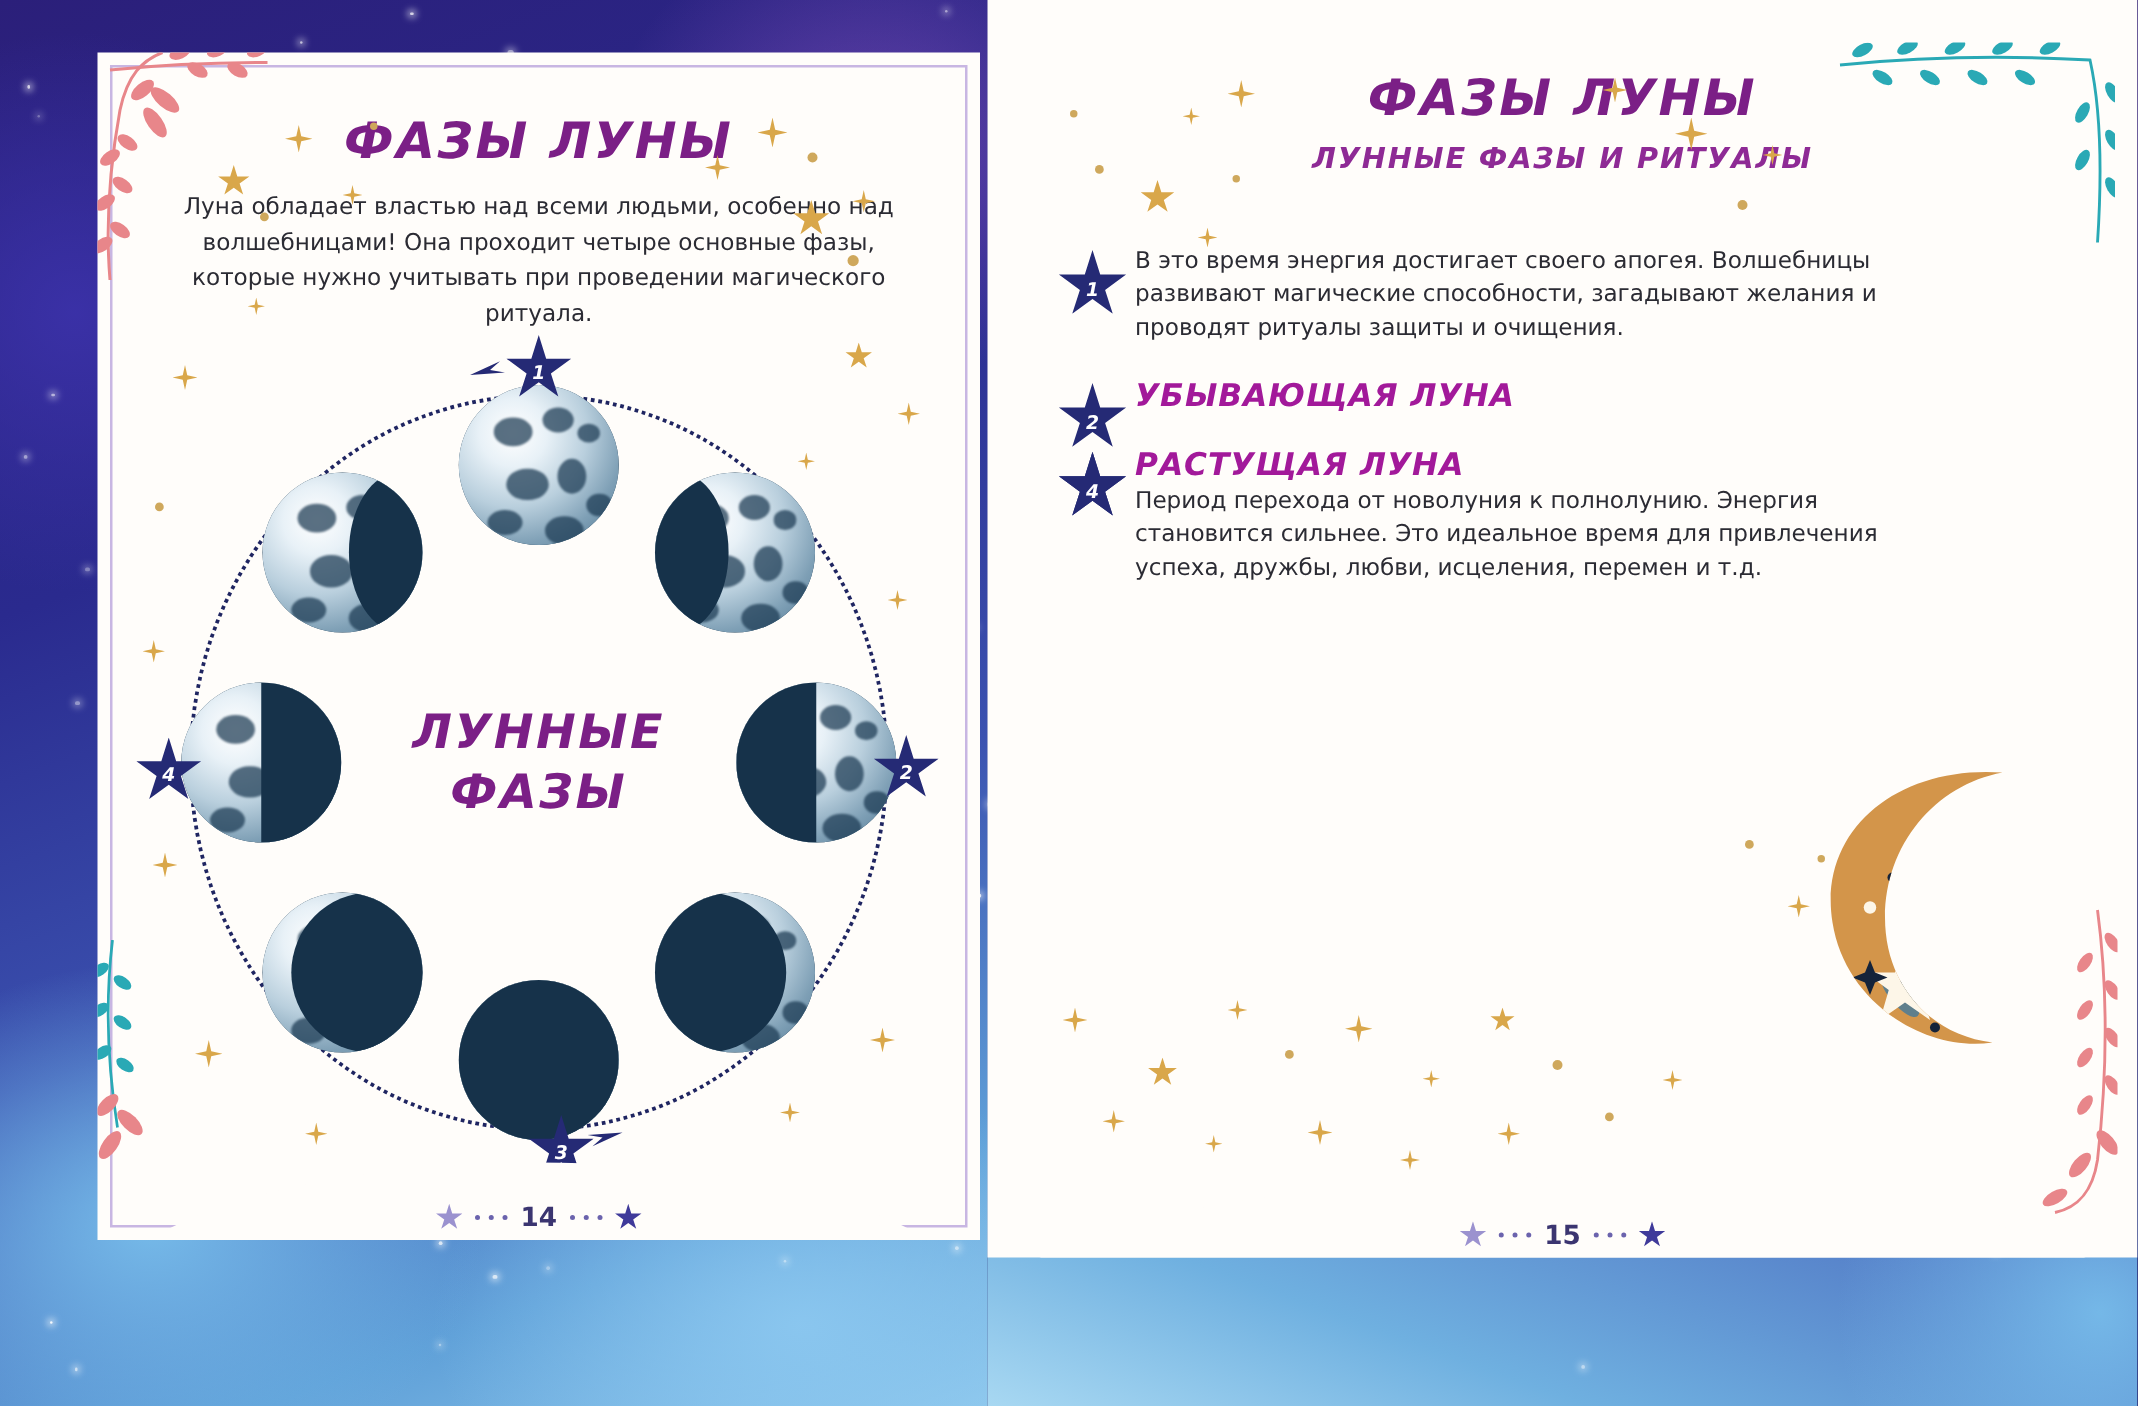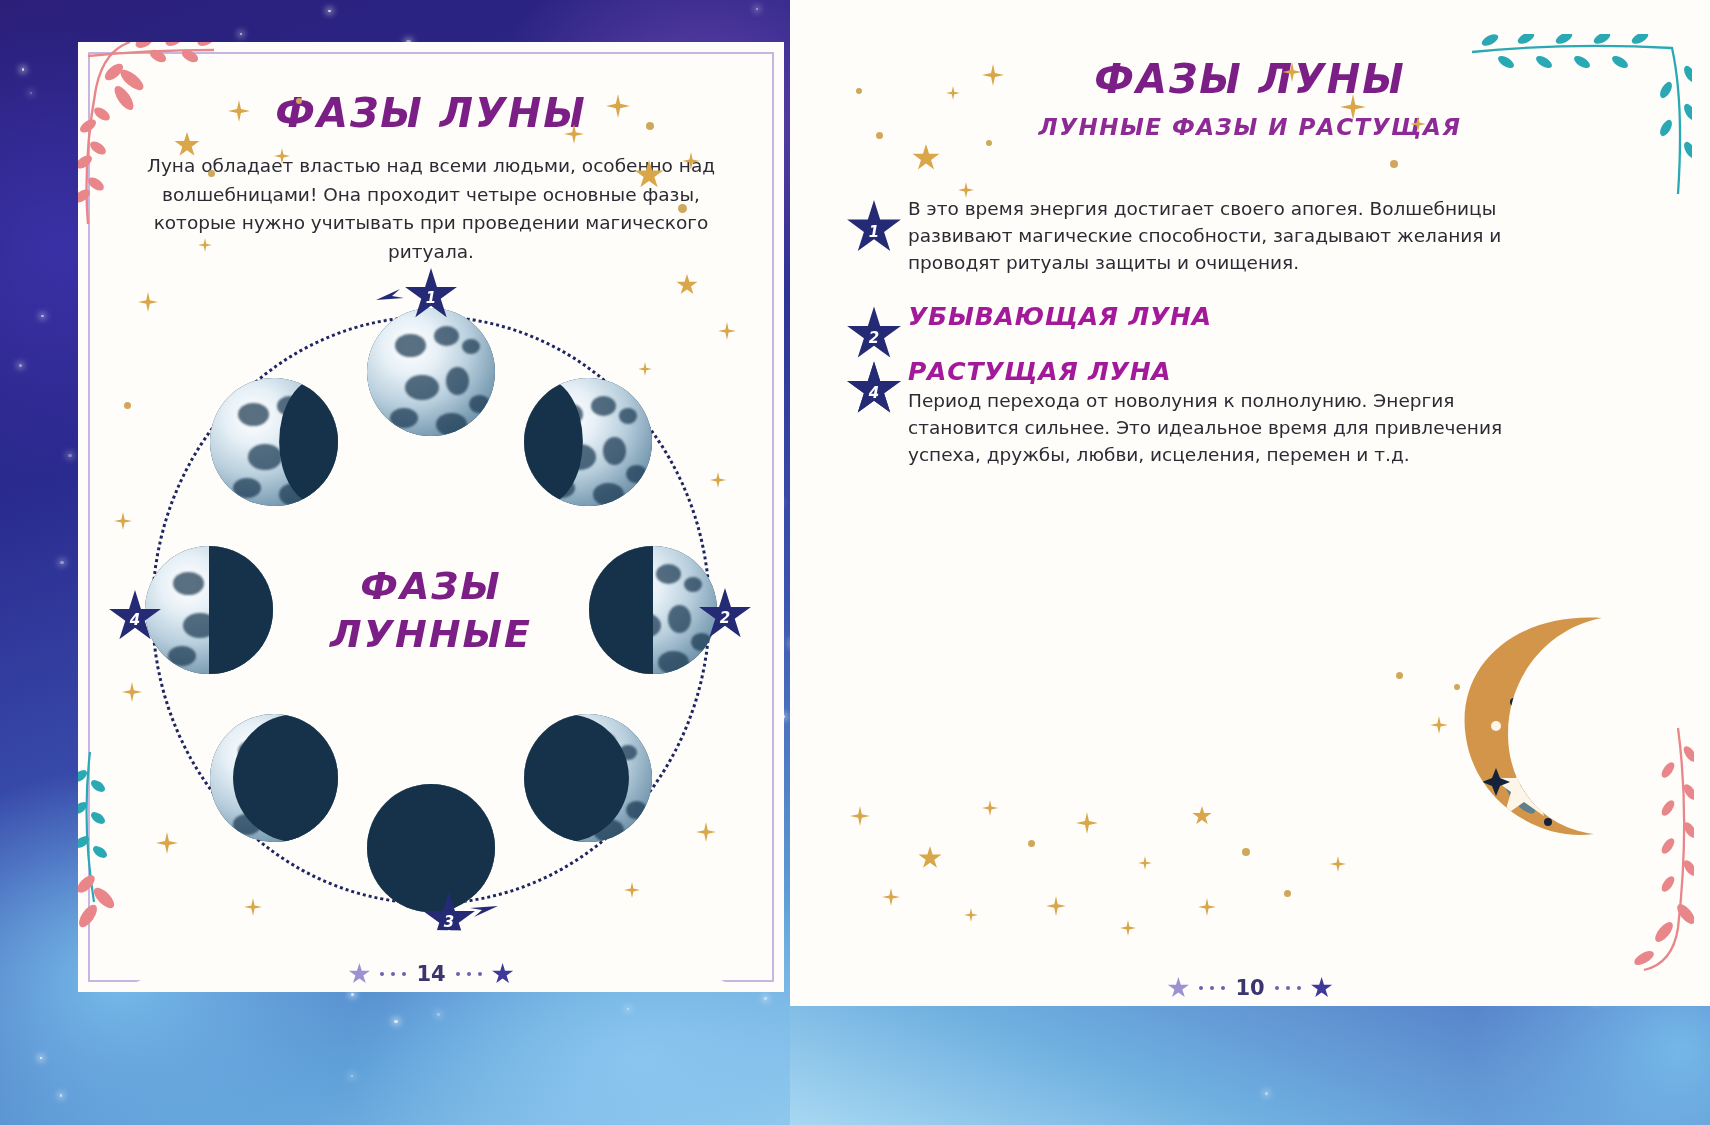--- a/index.html
+++ b/index.html
@@ -378,22 +378,22 @@
     <div class="spark d4" style="left:44px;  top:640px; width:20px; height:20px;"></div>
     <div class="spark d4" style="left:78px;  top:790px; width:22px; height:22px;"></div>
     <div class="spark d4" style="left:618px; top:780px; width:20px; height:20px;"></div>
     <div class="spark d4" style="left:546px; top:840px; width:16px; height:16px;"></div>
     <div class="spark d4" style="left:166px; top:856px; width:18px; height:18px;"></div>
     <div class="spark dot" style="left:352px; top:896px; width:7px;  height:7px;"></div>
 
     <div id="diagram">
       <div class="dotted-ring"></div>
       <div class="center-label">
+        <div>ЛУННЫЕ</div>
         <div>ФАЗЫ</div>
-        <div>ЛУННЫЕ</div>
       </div>
       <div id="moons">
           <div class="moon" style="left: 231px; top: 18px; width: 128px; height: 128px;">
             <div class="lit">
               <div class="crater" style="left: 28.16px; top: 25.6px; width: 30.72px; height: 23.04px;"></div>
               <div class="crater" style="left: 66.56px; top: 17.92px; width: 25.6px; height: 20.48px;"></div>
               <div class="crater" style="left: 38.4px; top: 66.56px; width: 33.28px; height: 25.6px;"></div>
               <div class="crater" style="left: 79.36px; top: 58.88px; width: 23.04px; height: 28.16px;"></div>
               <div class="crater" style="left: 23.04px; top: 99.84px; width: 28.16px; height: 20.48px;"></div>
               <div class="crater" style="left: 69.12px; top: 104.96px; width: 30.72px; height: 23.04px;"></div>
@@ -576,21 +576,21 @@
         <ellipse cx="94" cy="128" rx="9" ry="4.5" transform="rotate(125 94 128)"></ellipse>
         <ellipse cx="116" cy="150" rx="9" ry="4.5" transform="rotate(55 116 150)"></ellipse>
         <ellipse cx="94" cy="166" rx="9" ry="4.5" transform="rotate(125 94 166)"></ellipse>
         <ellipse cx="112" cy="196" rx="12" ry="5.5" transform="rotate(50 112 196)"></ellipse>
         <ellipse cx="90" cy="214" rx="12" ry="5.5" transform="rotate(130 90 214)"></ellipse>
         <ellipse cx="70" cy="240" rx="11" ry="5" transform="rotate(150 70 240)"></ellipse>
       </g>
     </svg>
 
     <h1 class="h-title" id="title-right">ФАЗЫ ЛУНЫ</h1>
-    <h2 class="h-sub">ЛУННЫЕ ФАЗЫ И РАСТУЩАЯ</h2>
+    <h2 class="h-sub">ЛУННЫЕ ФАЗЫ И РИТУАЛЫ</h2>
 
     <div class="spark d4" style="left:192px; top:64px;  width:22px; height:22px;"></div>
     <div class="spark dot" style="left:86px;  top:132px; width:7px;  height:7px;"></div>
     <div class="spark s5" style="left:122px; top:144px; width:28px; height:28px;"></div>
     <div class="spark d4" style="left:168px; top:182px; width:16px; height:16px;"></div>
     <div class="spark dot" style="left:196px; top:140px; width:6px;  height:6px;"></div>
     <div class="spark d4" style="left:492px; top:62px;  width:20px; height:20px;"></div>
     <div class="spark d4" style="left:550px; top:94px;  width:26px; height:26px;"></div>
     <div class="spark dot" style="left:600px; top:160px; width:8px;  height:8px;"></div>
     <div class="spark d4" style="left:620px; top:116px; width:16px; height:16px;"></div>
@@ -689,21 +689,21 @@
 
     <div class="scallop-r"></div>
 
     <div class="footer">
       <div class="fstar"></div>
       <div class="fdots">
           <i></i>
           <i></i>
           <i></i>
         </div>
-      <div class="pnum">10</div>
+      <div class="pnum">15</div>
       <div class="fdots">
           <i></i>
           <i></i>
           <i></i>
         </div>
       <div class="fstar dark"></div>
     </div>
   </div>
 </div>
 

